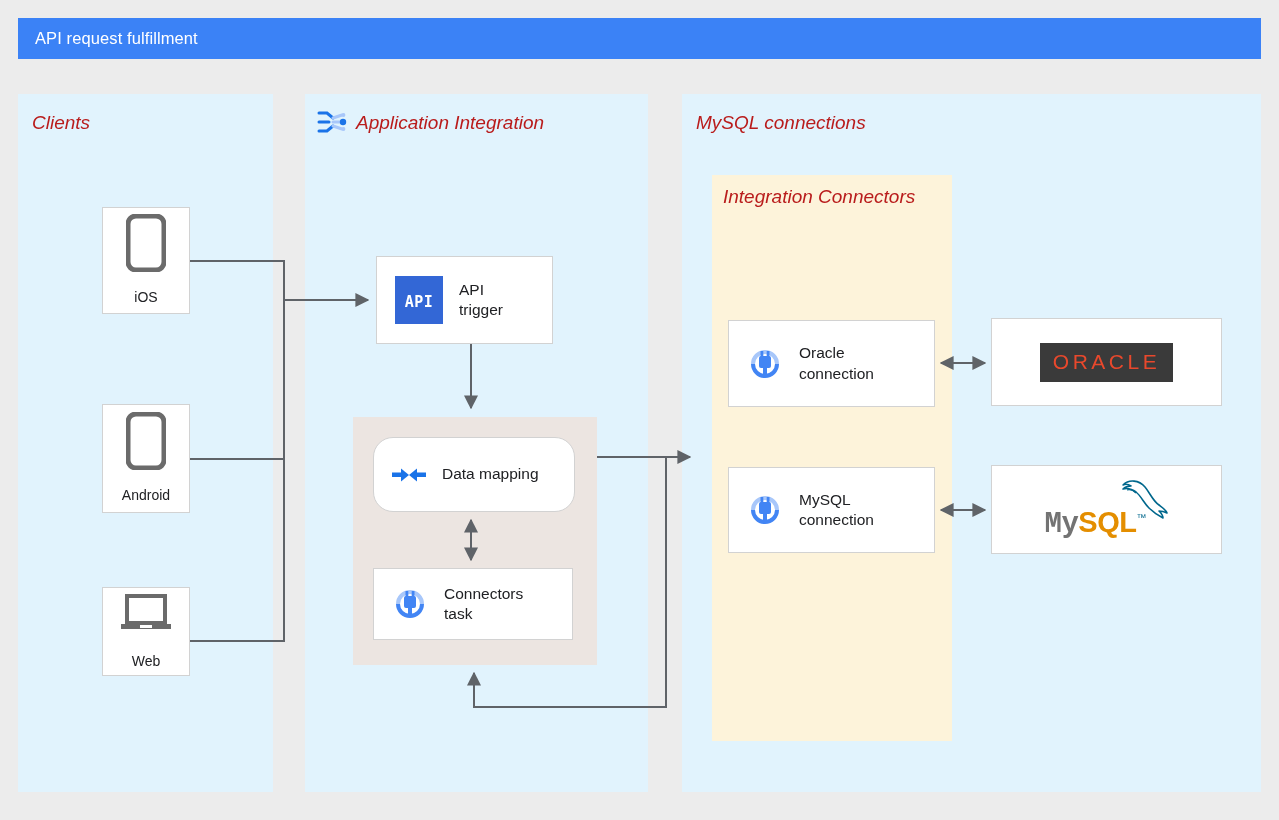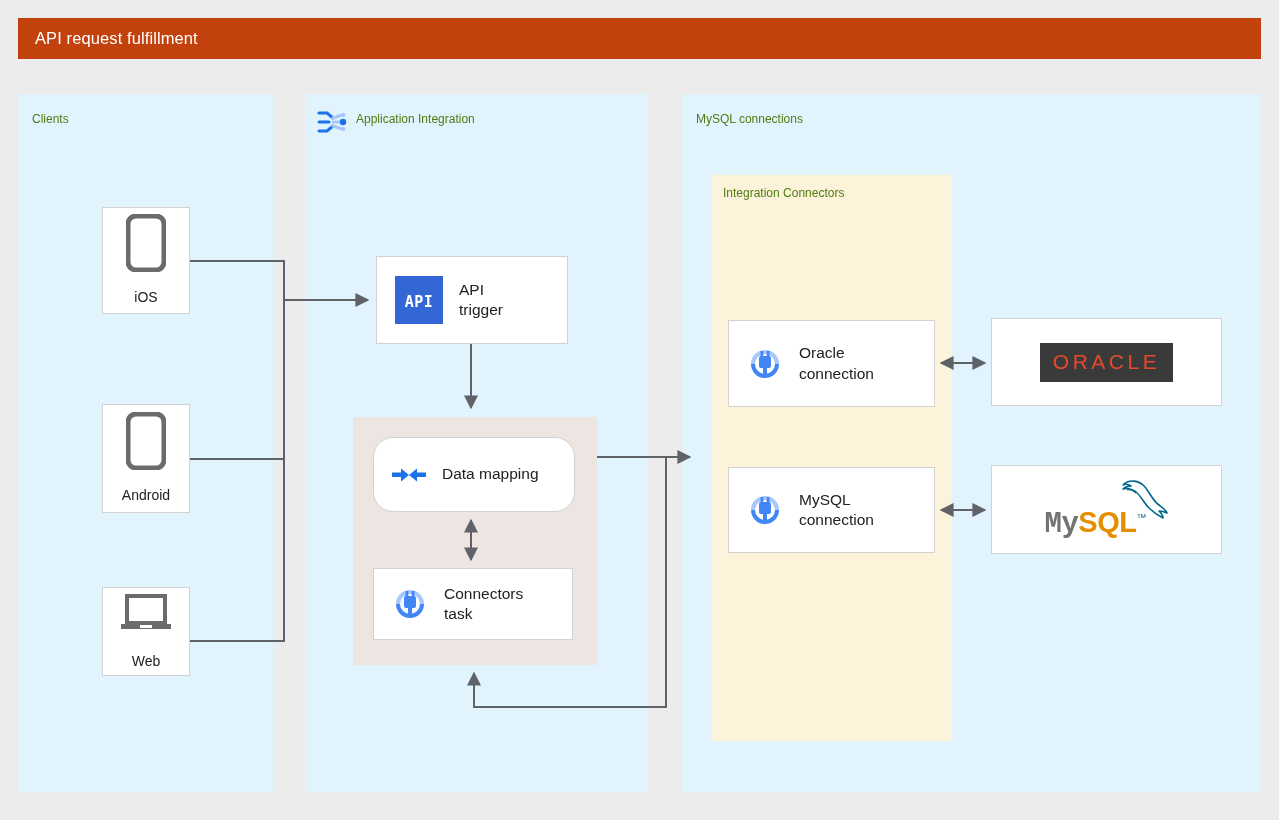--- a/index.html
+++ b/index.html
@@ -7,30 +7,30 @@
     width:1279px;height:820px;
     background:#ececec;
     font-family:"Liberation Sans","DejaVu Sans",sans-serif;
     overflow:hidden;
   }
   #canvas{position:relative;width:1279px;height:820px;}
 
   
   .title-bar{
     position:absolute;left:18px;top:18px;width:1243px;height:41px;
-    background:#c2410c;color:#fff;
+    background:#3b82f6;color:#fff;
     display:flex;align-items:center;
     box-sizing:border-box;padding-left:17px;
     font-size:16.5px;letter-spacing:.1px;
   }
 
   
   .panel{position:absolute;background:#e1f3fd;}
   .panel-label{
-    position:absolute;font-size:12px;color:#4d7c0f;white-space:nowrap;
+    position:absolute;font-size:19px;color:#b91c1c;white-space:nowrap;font-style:italic;
   }
   #panel-clients{left:18px;top:94px;width:255px;height:698px;}
   #panel-appint {left:305px;top:94px;width:343px;height:698px;}
   #panel-egress {left:682px;top:94px;width:579px;height:698px;}
 
   #label-clients{left:32px;top:112px;}
   #label-appint {left:356px;top:112px;}
   #label-egress {left:696px;top:112px;}
 
   
@@ -63,21 +63,21 @@
     display:flex;flex-direction:column;align-items:center;justify-content:center;
   }
   .device-card .card-label{font-size:14px;margin-top:12px;}
   #card-ios    {left:102px;top:207px;width:88px;height:107px;}
   #card-android{left:102px;top:404px;width:88px;height:109px;}
   #card-web    {left:102px;top:587px;width:88px;height:89px;}
 
   
   .task-card{display:flex;align-items:center;}
   .task-card .ico{flex:0 0 auto;margin-left:18px;margin-right:16px;display:flex;align-items:center;justify-content:center;}
-  #card-api-trigger {left:376px;top:256px;width:192px;height:88px;}
+  #card-api-trigger {left:376px;top:256px;width:177px;height:88px;}
   #card-data-mapping{left:373px;top:437px;width:202px;height:75px;border-radius:20px;}
   #card-connectors-task{left:373px;top:568px;width:200px;height:72px;}
   #card-oracle-conn {left:728px;top:320px;width:207px;height:87px;}
   #card-mysql-conn  {left:728px;top:467px;width:207px;height:86px;}
 
   
   .logo-card{display:flex;align-items:center;justify-content:center;}
   #card-oracle-logo{left:991px;top:318px;width:231px;height:88px;}
   #card-mysql-logo {left:991px;top:465px;width:231px;height:89px;}
 

